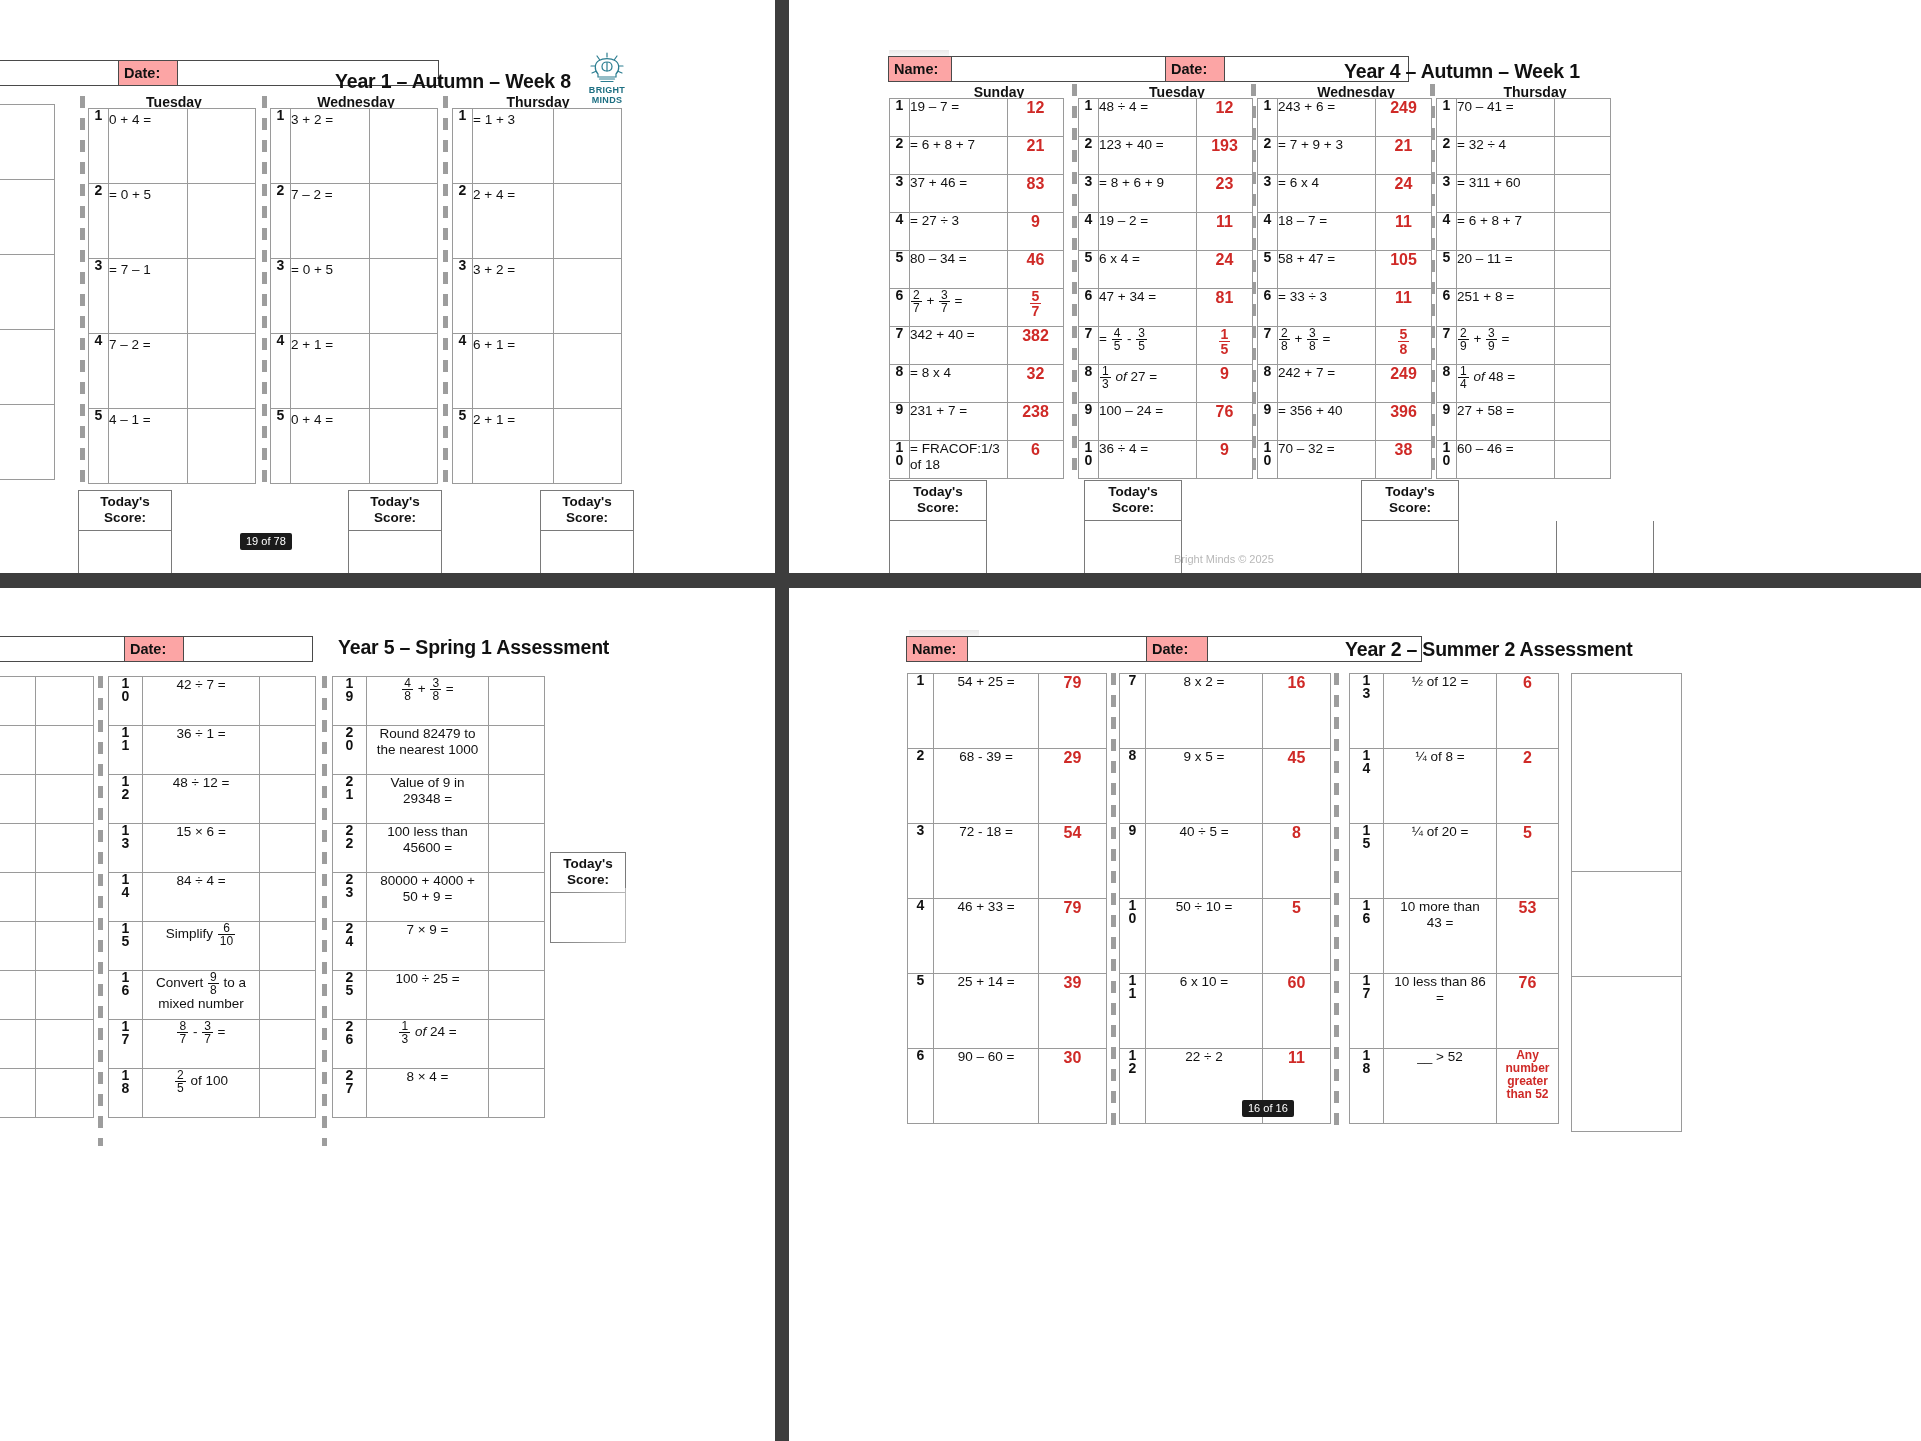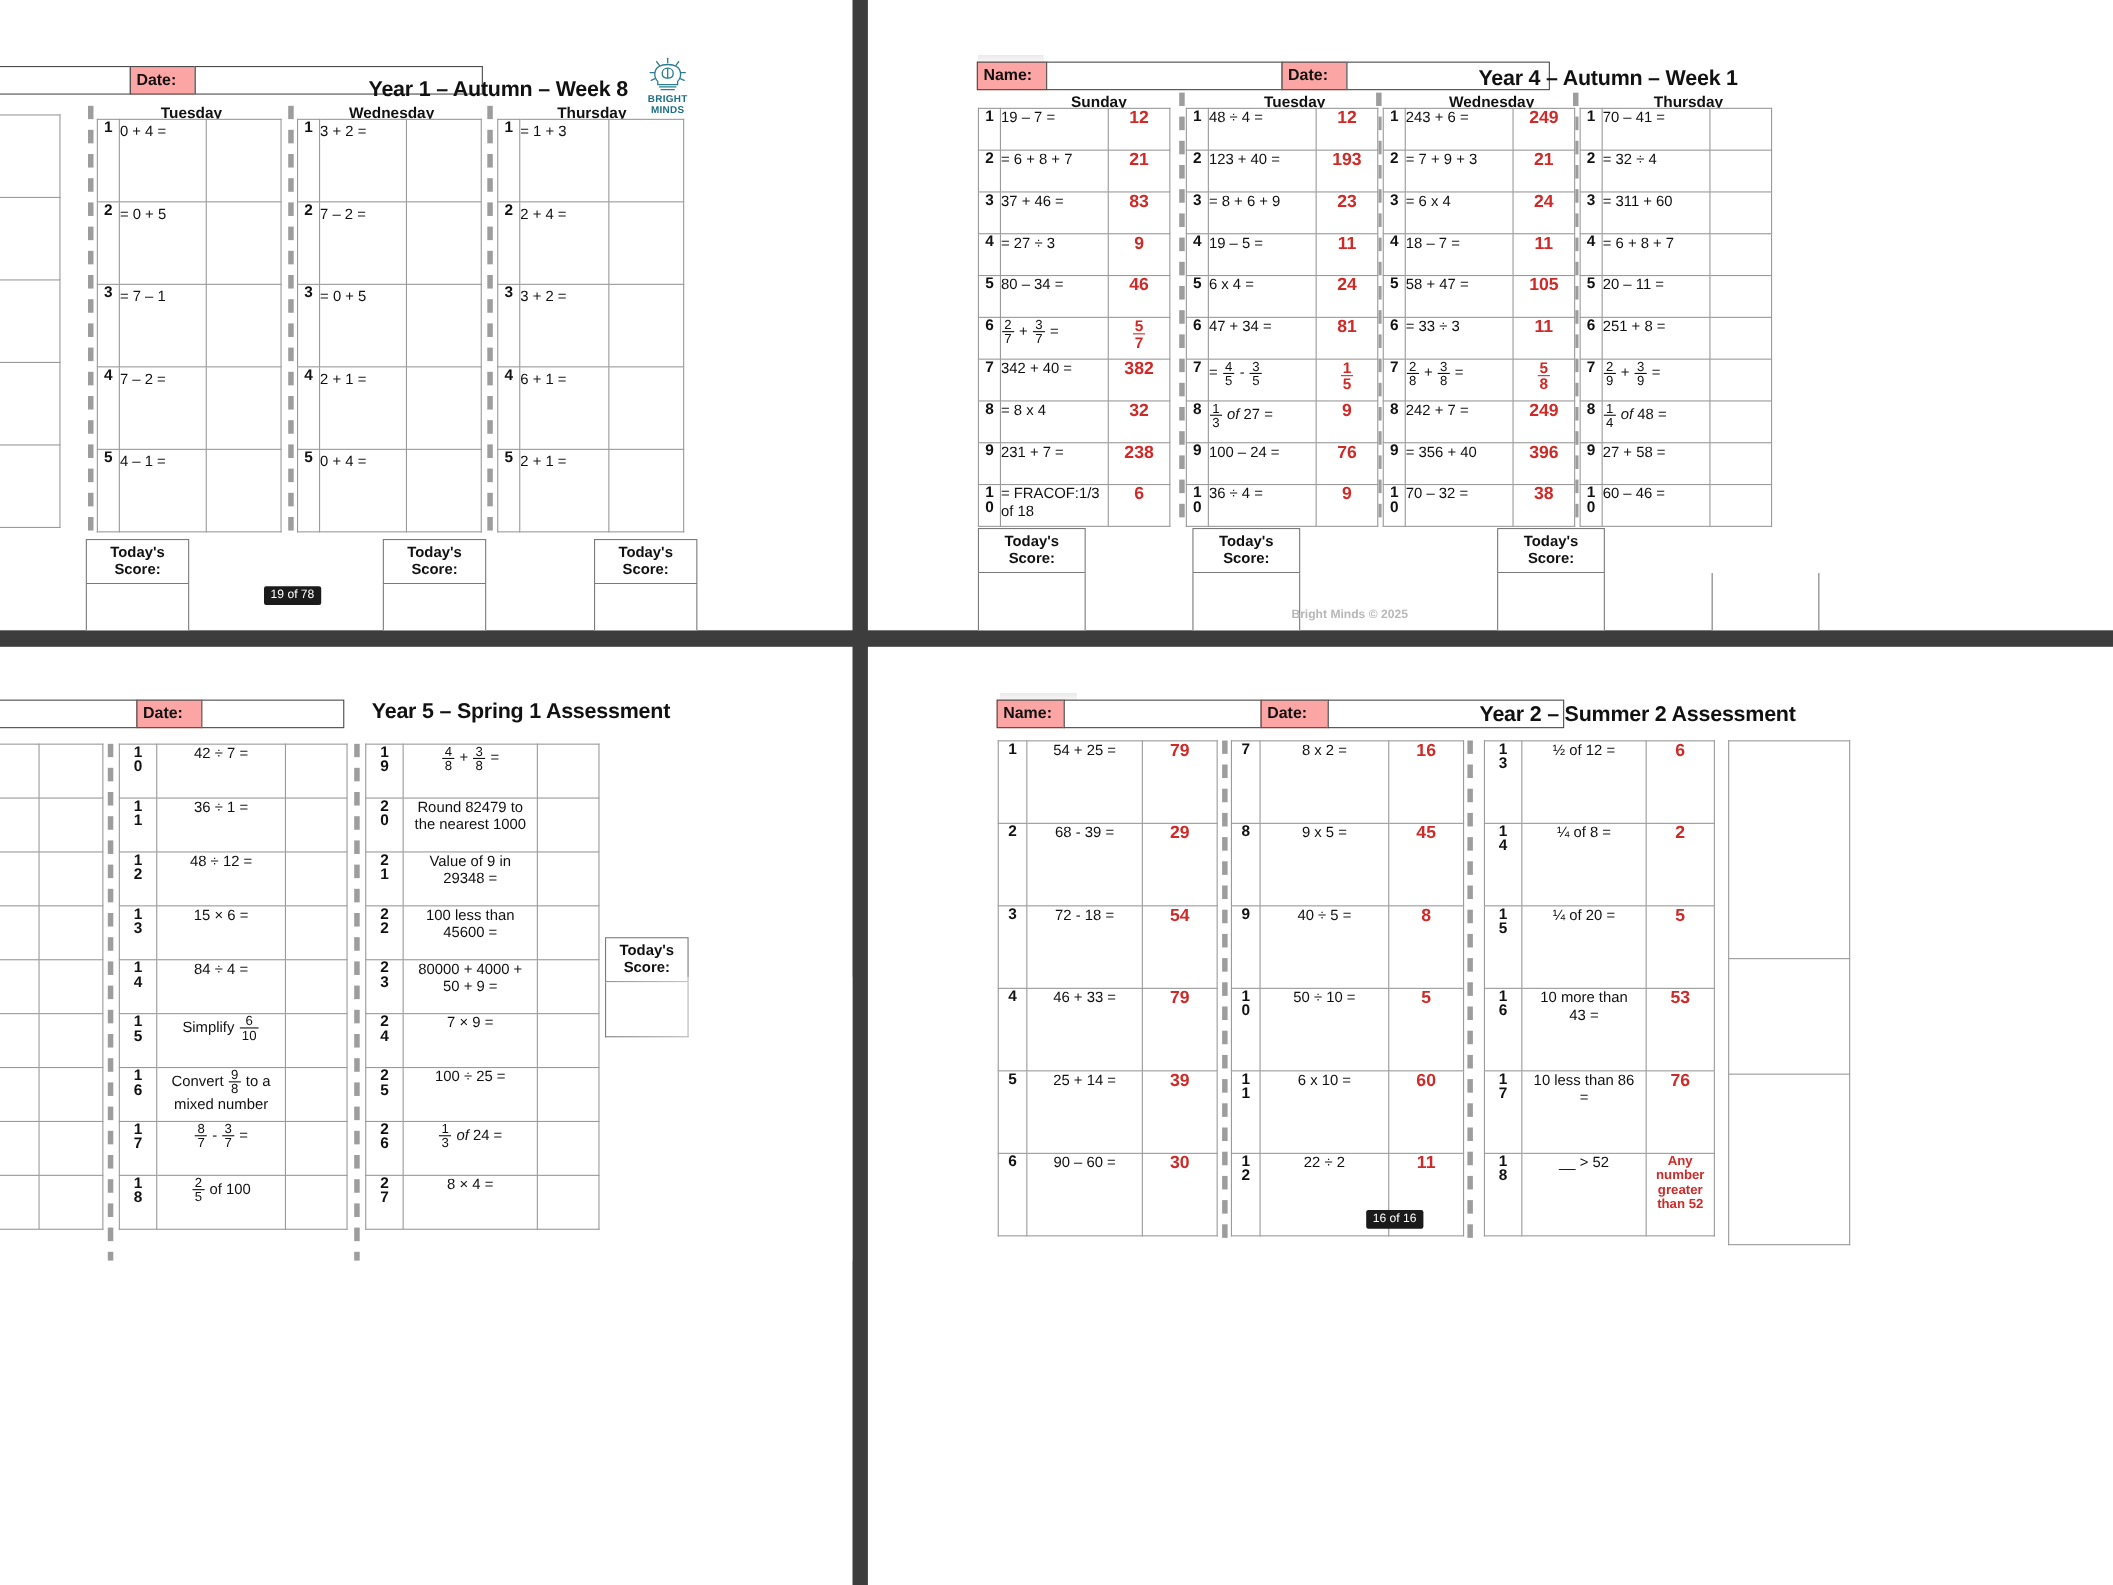--- a/index.html
+++ b/index.html
@@ -142,21 +142,20 @@
     border-top: none;
     background: #fff;
   }
 
   
   .copyright {
     position: absolute;
     font-size: 11px;
     color: #b8b8b8;
     white-space: nowrap;
-    font-weight: bold;
   }
 
   
   .badge {
     position: absolute;
     background: #1b1b1b;
     color: #fff;
     font-size: 11px;
     padding: 2px 6px 3px;
     border-radius: 2px;
@@ -470,21 +469,21 @@
             <td class="q">123 + 40 =</td>
             <td class="ans">193</td>
           </tr>
           <tr style="height:38px">
             <td class="num">3</td>
             <td class="q">= 8 + 6 + 9</td>
             <td class="ans">23</td>
           </tr>
           <tr style="height:38px">
             <td class="num">4</td>
-            <td class="q">19 – 5 =</td>
+            <td class="q">19 – 2 =</td>
             <td class="ans">11</td>
           </tr>
           <tr style="height:38px">
             <td class="num">5</td>
             <td class="q">6 x 4 =</td>
             <td class="ans">24</td>
           </tr>
           <tr style="height:38px">
             <td class="num">6</td>
             <td class="q">47 + 34 =</td>

